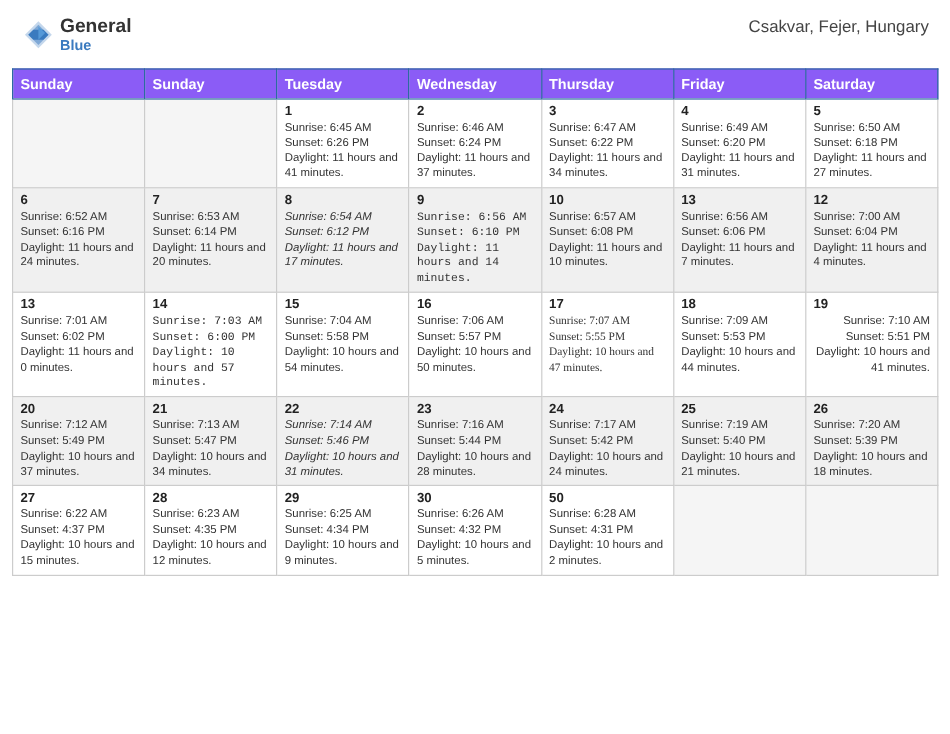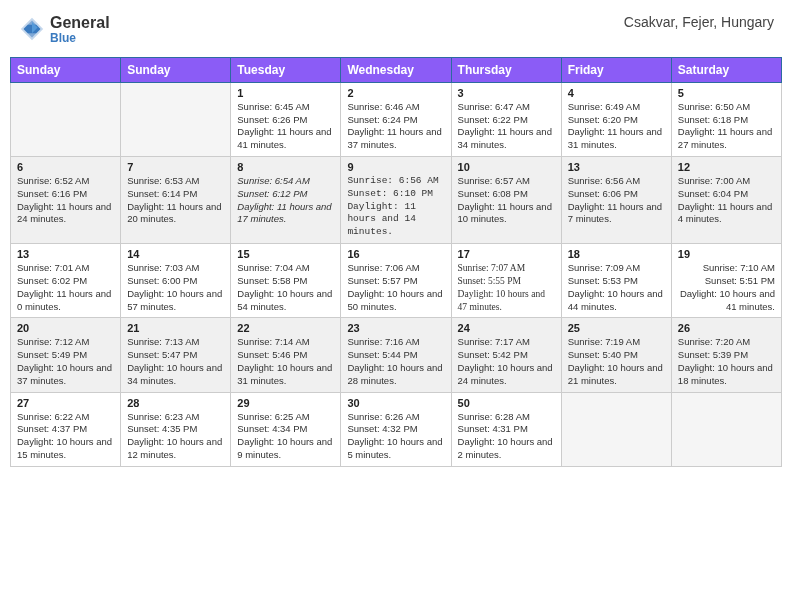--- a/index.html
+++ b/index.html
@@ -215,21 +215,21 @@
       </tr>
       <tr>
         <td>
           <div class="day-num">13</div>
           <div class="day-detail" style="white-space: pre-line;">Sunrise: 7:01 AM
 Sunset: 6:02 PM
 Daylight: 11 hours and 0 minutes.</div>
         </td>
         <td>
           <div class="day-num">14</div>
-          <div class="day-detail" style="white-space: pre-line;">Sunrise: 7:03 AM
+          <div class="day-detail" style="white-space: pre-line; font-family: Liberation Mono, monospace;">Sunrise: 7:03 AM
 Sunset: 6:00 PM
 Daylight: 10 hours and 57 minutes.</div>
         </td>
         <td>
           <div class="day-num">15</div>
           <div class="day-detail" style="white-space: pre-line;">Sunrise: 7:04 AM
 Sunset: 5:58 PM
 Daylight: 10 hours and 54 minutes.</div>
         </td>
         <td>
@@ -265,21 +265,21 @@
 Daylight: 10 hours and 37 minutes.</div>
         </td>
         <td>
           <div class="day-num">21</div>
           <div class="day-detail" style="white-space: pre-line;">Sunrise: 7:13 AM
 Sunset: 5:47 PM
 Daylight: 10 hours and 34 minutes.</div>
         </td>
         <td>
           <div class="day-num">22</div>
-          <div class="day-detail" style="white-space: pre-line;">Sunrise: 7:14 AM
+          <div class="day-detail" style="white-space: pre-line; font-style: italic;">Sunrise: 7:14 AM
 Sunset: 5:46 PM
 Daylight: 10 hours and 31 minutes.</div>
         </td>
         <td>
           <div class="day-num">23</div>
           <div class="day-detail" style="white-space: pre-line;">Sunrise: 7:16 AM
 Sunset: 5:44 PM
 Daylight: 10 hours and 28 minutes.</div>
         </td>
         <td>

